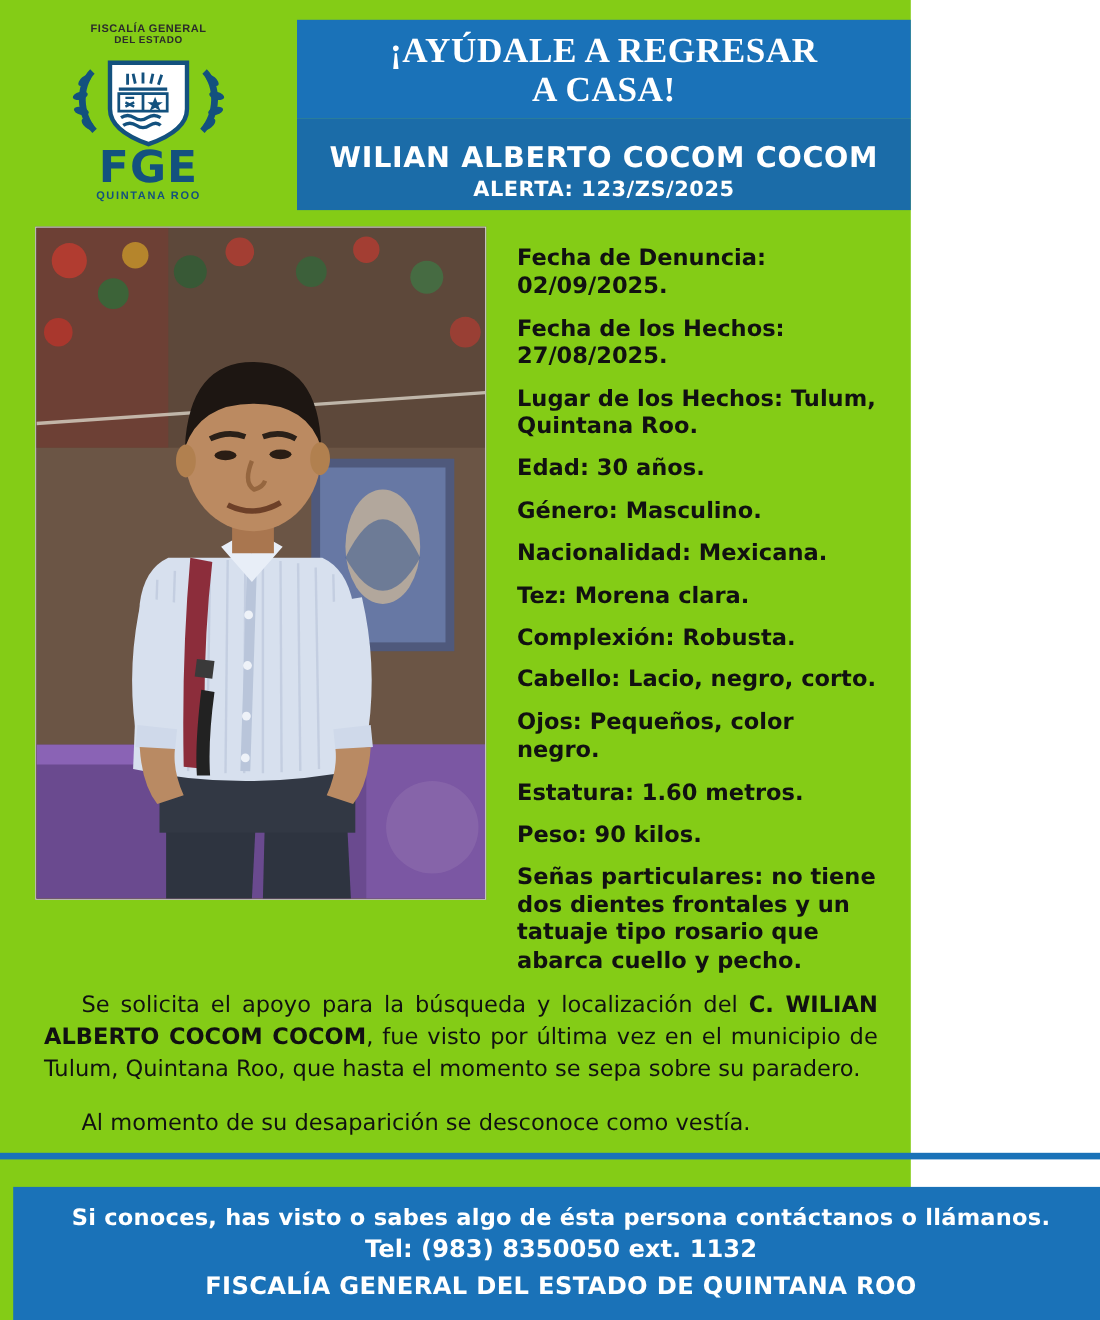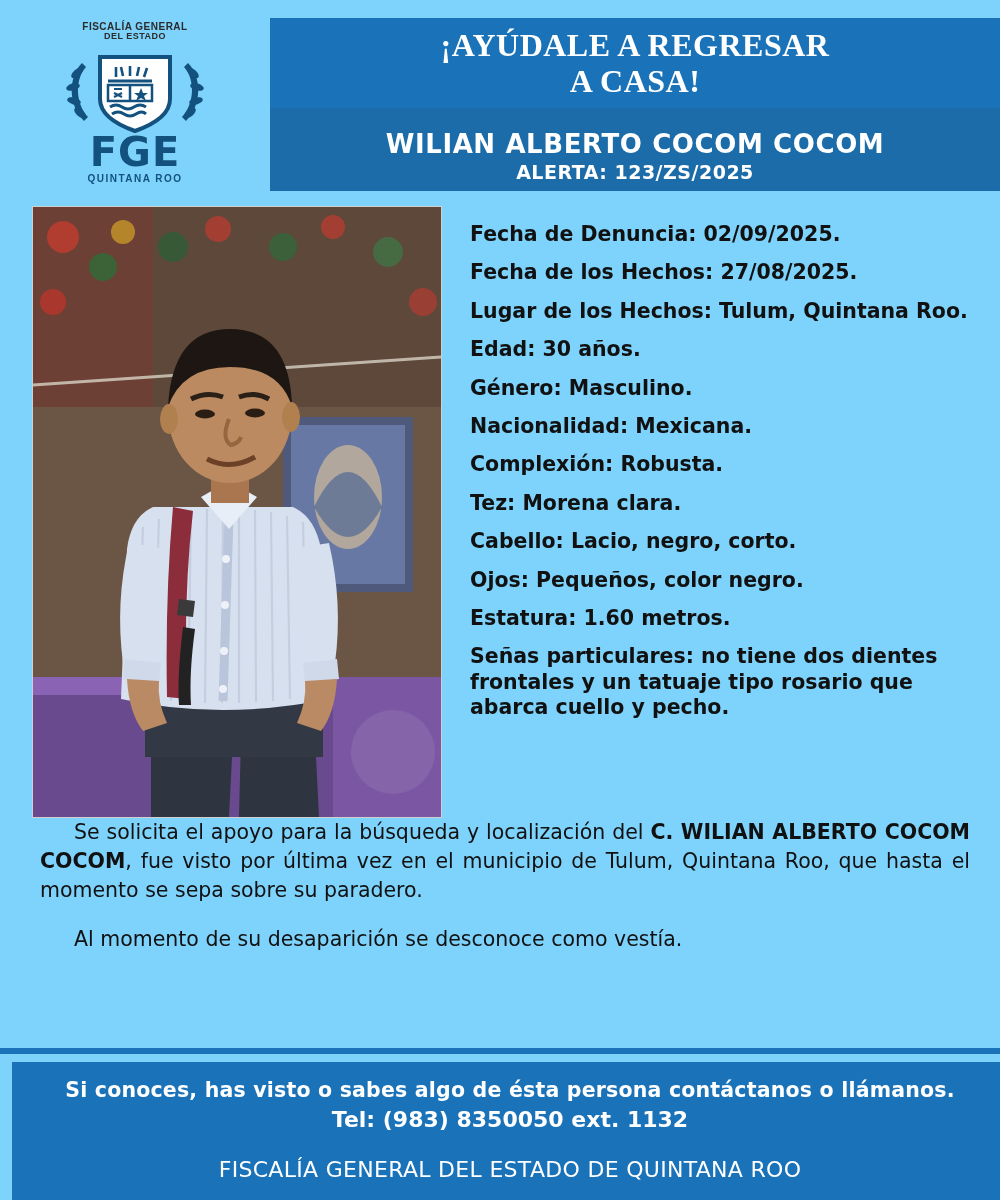--- a/index.html
+++ b/index.html
@@ -8,23 +8,23 @@
   }
   body {
     width: 1000px;
     height: 1200px;
     background: #ffffff;
     font-family: "Liberation Sans", sans-serif;
     overflow: hidden;
   }
   .poster {
     position: relative;
-    width: 1000px;
+    width: 828px;
     height: 1200px;
-    background: #7dd3fc;
+    background: #84cc16;
     box-sizing: border-box;
   }
 
   
   .header {
     position: relative;
     display: flex;
     align-items: flex-start;
     padding: 8px 0 0 0;
     height: 200px;
@@ -191,22 +191,22 @@
     font-family: "DejaVu Sans", sans-serif;
   }
   .footer .f2 {
     font-size: 22px;
     font-weight: bold;
     margin-top: 5px;
     font-family: "DejaVu Sans", sans-serif;
   }
   .footer .f3 {
     font-size: 22px;
-    font-weight: normal;
-    margin-top: 25px;
+    font-weight: bold;
+    margin-top: 8px;
     letter-spacing: .3px;
     font-family: "DejaVu Sans", sans-serif;
   }
   .footer-divider {
     position: absolute;
     left: 0;
     bottom: 146px;
     width: 1000px;
     height: 6px;
     background: #1a72b8;
@@ -382,25 +382,26 @@
       </svg>
     </div>
 
     <div class="details">
       <p><span>Fecha de Denuncia:</span> <span class="val">02/09/2025.</span></p>
       <p><span>Fecha de los Hechos:</span> <span class="val">27/08/2025.</span></p>
       <p><span>Lugar de los Hechos:</span> <span class="val">Tulum, Quintana Roo.</span></p>
       <p><span>Edad:</span> <span class="val">30 años.</span></p>
       <p><span>Género:</span> <span class="val">Masculino.</span></p>
       <p><span>Nacionalidad:</span> <span class="val">Mexicana.</span></p>
+      <p><span>Tez:</span> <span class="val">Morena clara.</span></p>
       <p><span>Complexión:</span> <span class="val">Robusta.</span></p>
-      <p><span>Tez:</span> <span class="val">Morena clara.</span></p>
       <p><span>Cabello:</span> <span class="val">Lacio, negro, corto.</span></p>
       <p><span>Ojos:</span> <span class="val">Pequeños, color negro.</span></p>
       <p><span>Estatura:</span> <span class="val">1.60 metros.</span></p>
+      <p><span>Peso:</span> <span class="val">90 kilos.</span></p>
       <p><span>Señas particulares:</span> <span class="val">no tiene dos dientes frontales y un tatuaje tipo rosario que abarca cuello y pecho.</span></p>
     </div>
   </div>
 
   <div class="hechos-body">
     <p><span>Se solicita el apoyo para la búsqueda y localización del </span><b>C. WILIAN ALBERTO COCOM COCOM</b><span>, fue visto por última vez en el municipio de Tulum, Quintana Roo, que hasta el momento se sepa sobre su paradero.</span></p>
     <p>Al momento de su desaparición se desconoce como vestía.</p>
   </div>
 
   <div class="footer-divider"></div>

